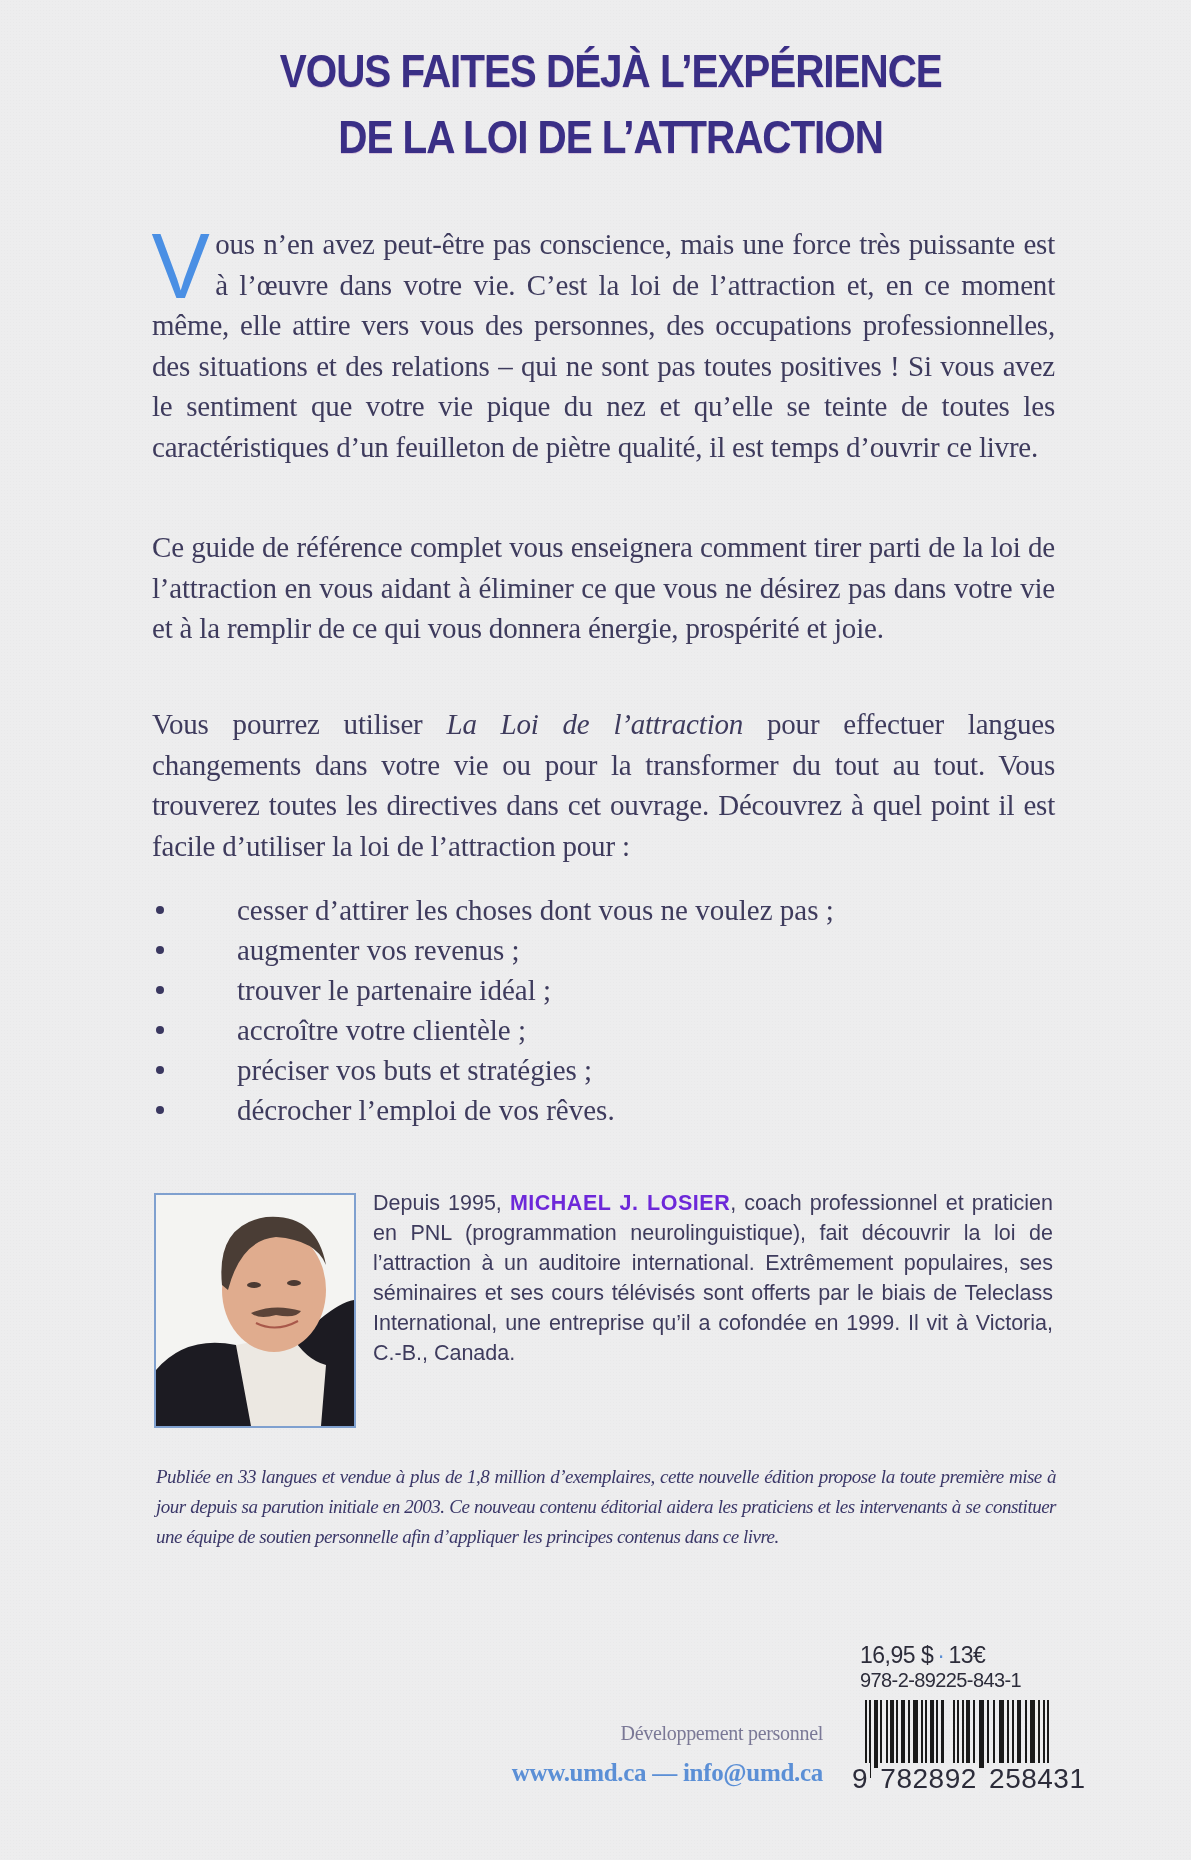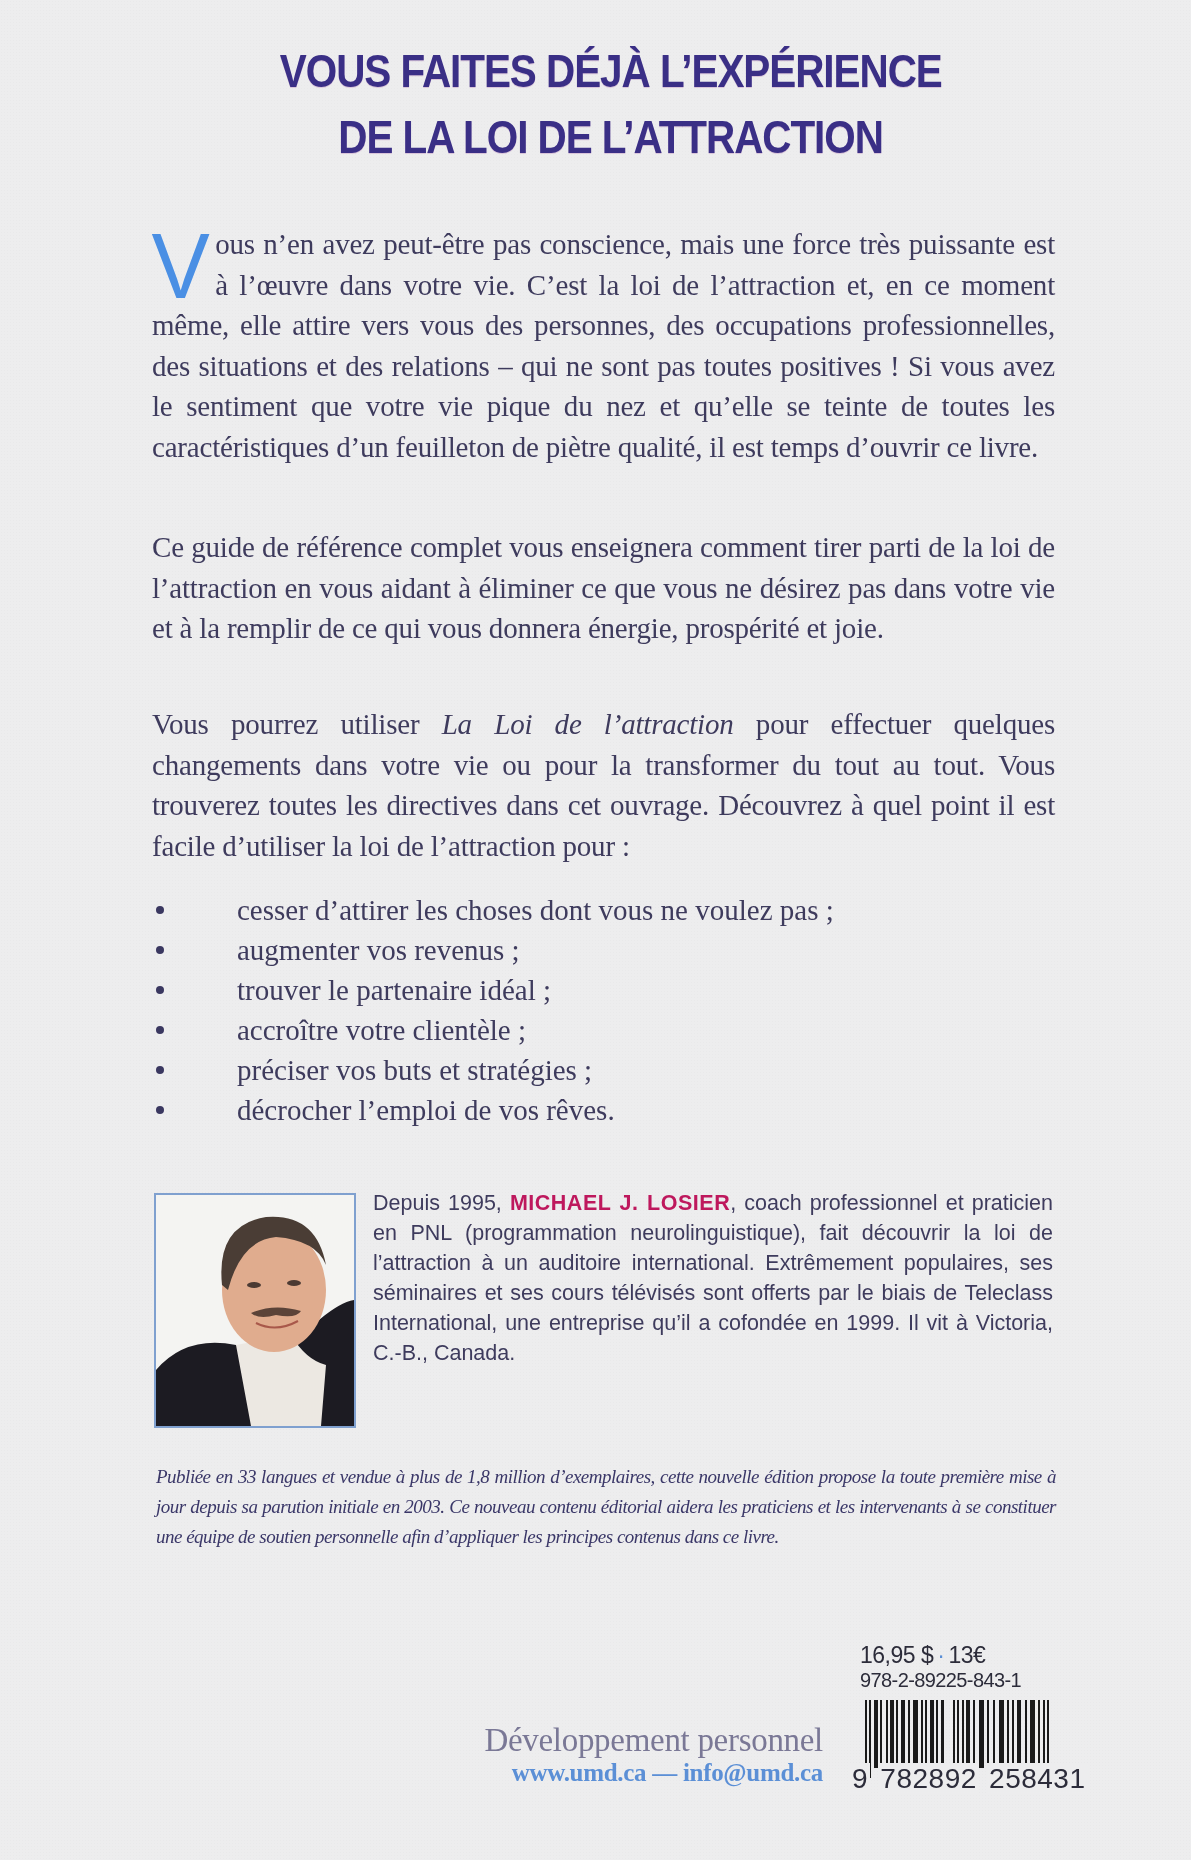--- a/index.html
+++ b/index.html
@@ -44,21 +44,21 @@
   .photo {
     position: absolute; left: 154px; top: 1193px; width: 202px; height: 235px;
     border: 2px solid #7fa0cf; box-sizing: border-box; overflow: hidden;
     background: #f3f3f3;
   }
   .author-text {
     position: absolute; left: 373px; top: 1188px; width: 680px;
     font-family: "Liberation Sans", sans-serif; font-size: 21.5px;
     line-height: 30px; color: #3e3b5d; text-align: justify; text-align-last: left;
   }
-  .author-name { color: #be185d; font-weight: bold; letter-spacing: 0.5px; }
+  .author-name { color: #6d28d9; font-weight: bold; letter-spacing: 0.5px; }
   .italic-para {
     position: absolute; left: 156px; top: 1462px; width: 900px;
     font-family: "Liberation Serif", serif; font-style: italic; font-size: 19px;
     line-height: 30px; color: #3a3768; text-align: justify; text-align-last: left;
     letter-spacing: -0.5px;
   }
   .price {
     position: absolute; left: 860px; width: 200px; top: 1642px; text-align: left;
     font-family: "Liberation Sans", sans-serif; font-size: 23px; color: #2c2c3a;
     letter-spacing: -0.5px;
@@ -73,21 +73,21 @@
     position: absolute; left: 865px; top: 1700px; width: 184px; height: 78px;
   }
   .barcode-digits {
     position: absolute; left: 850px; top: 1763px; width: 220px;
     font-family: "Liberation Sans", sans-serif; font-size: 28px; color: #2c2c3a;
     letter-spacing: 0.5px; white-space: nowrap;
   }
   .barcode-digits span { background: #ededee; padding: 0 2px; }
   .category {
     position: absolute; right: 368px; top: 1722px; text-align: right;
-    font-family: "Liberation Serif", serif; font-size: 33px; color: #7a7896;
+    font-family: "Liberation Serif", serif; font-size: 20px; color: #7a7896;
     white-space: nowrap; letter-spacing: -0.3px;
   }
   .contacts {
     position: absolute; right: 368px; top: 1759px; text-align: right;
     font-family: "Liberation Serif", serif; font-size: 25px; font-weight: bold;
     color: #5b8fd6; white-space: nowrap; letter-spacing: -0.3px;
   }
 </style>
 </head>
 <body>
@@ -99,21 +99,21 @@
 
 <div class="para" style="top:224px;">
   <p><span class="dropcap">V</span><span>ous n’en avez peut-être pas conscience, mais une force très puissante est à l’œuvre dans votre vie. C’est la loi de l’attraction et, en ce moment même, elle attire vers vous des personnes, des occupations professionnelles, des situations et des relations – qui ne sont pas toutes positives ! Si vous avez le sentiment que votre vie pique du nez et qu’elle se teinte de toutes les caractéristiques d’un feuilleton de piètre qualité, il est temps d’ouvrir ce livre.</span></p>
 </div>
 
 <div class="para" style="top:527px;">
   <p>Ce guide de référence complet vous enseignera comment tirer parti de la loi de l’attraction en vous aidant à éliminer ce que vous ne désirez pas dans votre vie et à la remplir de ce qui vous donnera énergie, prospérité et joie.</p>
 </div>
 
 <div class="para" style="top:704px;">
-  <p><span>Vous pourrez utiliser </span><em>La Loi de l’attraction</em><span> pour effectuer quelques changements dans votre vie ou pour la transformer du tout au tout. Vous trouverez toutes les directives dans cet ouvrage. Découvrez à quel point il est facile d’utiliser la loi de l’attraction pour :</span></p>
+  <p><span>Vous pourrez utiliser </span><em>La Loi de l’attraction</em><span> pour effectuer langues changements dans votre vie ou pour la transformer du tout au tout. Vous trouverez toutes les directives dans cet ouvrage. Découvrez à quel point il est facile d’utiliser la loi de l’attraction pour :</span></p>
 </div>
 
 <ul class="bullets">
   <li class="bullet">
       <span class="bullet-dot"></span>
       <span class="bullet-text">cesser d’attirer les choses dont vous ne voulez pas ;</span>
     </li>
   <li class="bullet">
       <span class="bullet-dot"></span>
       <span class="bullet-text">augmenter vos revenus ;</span>

